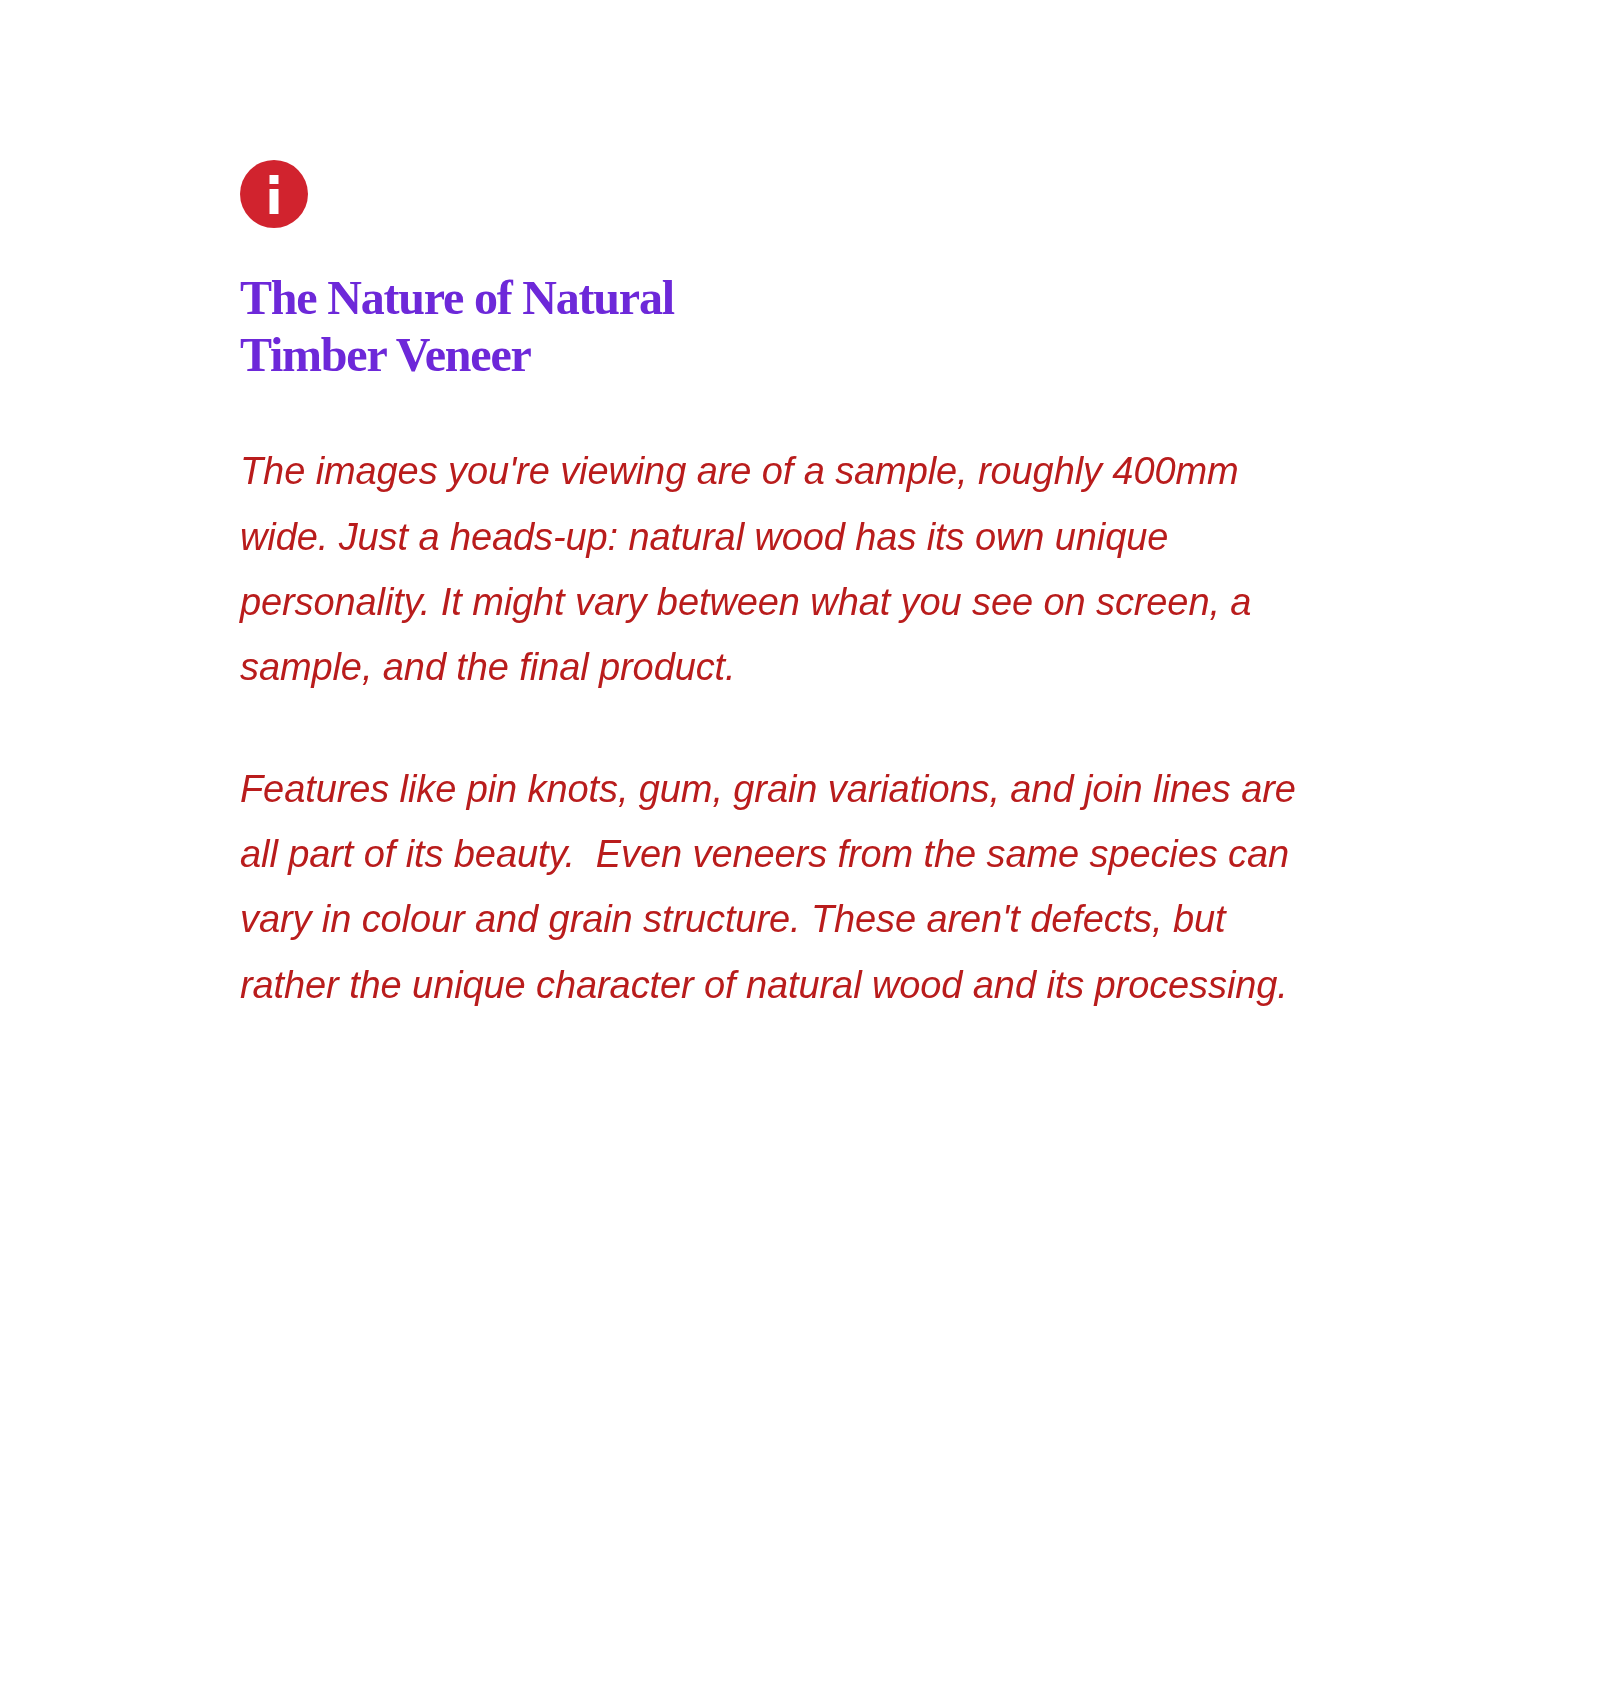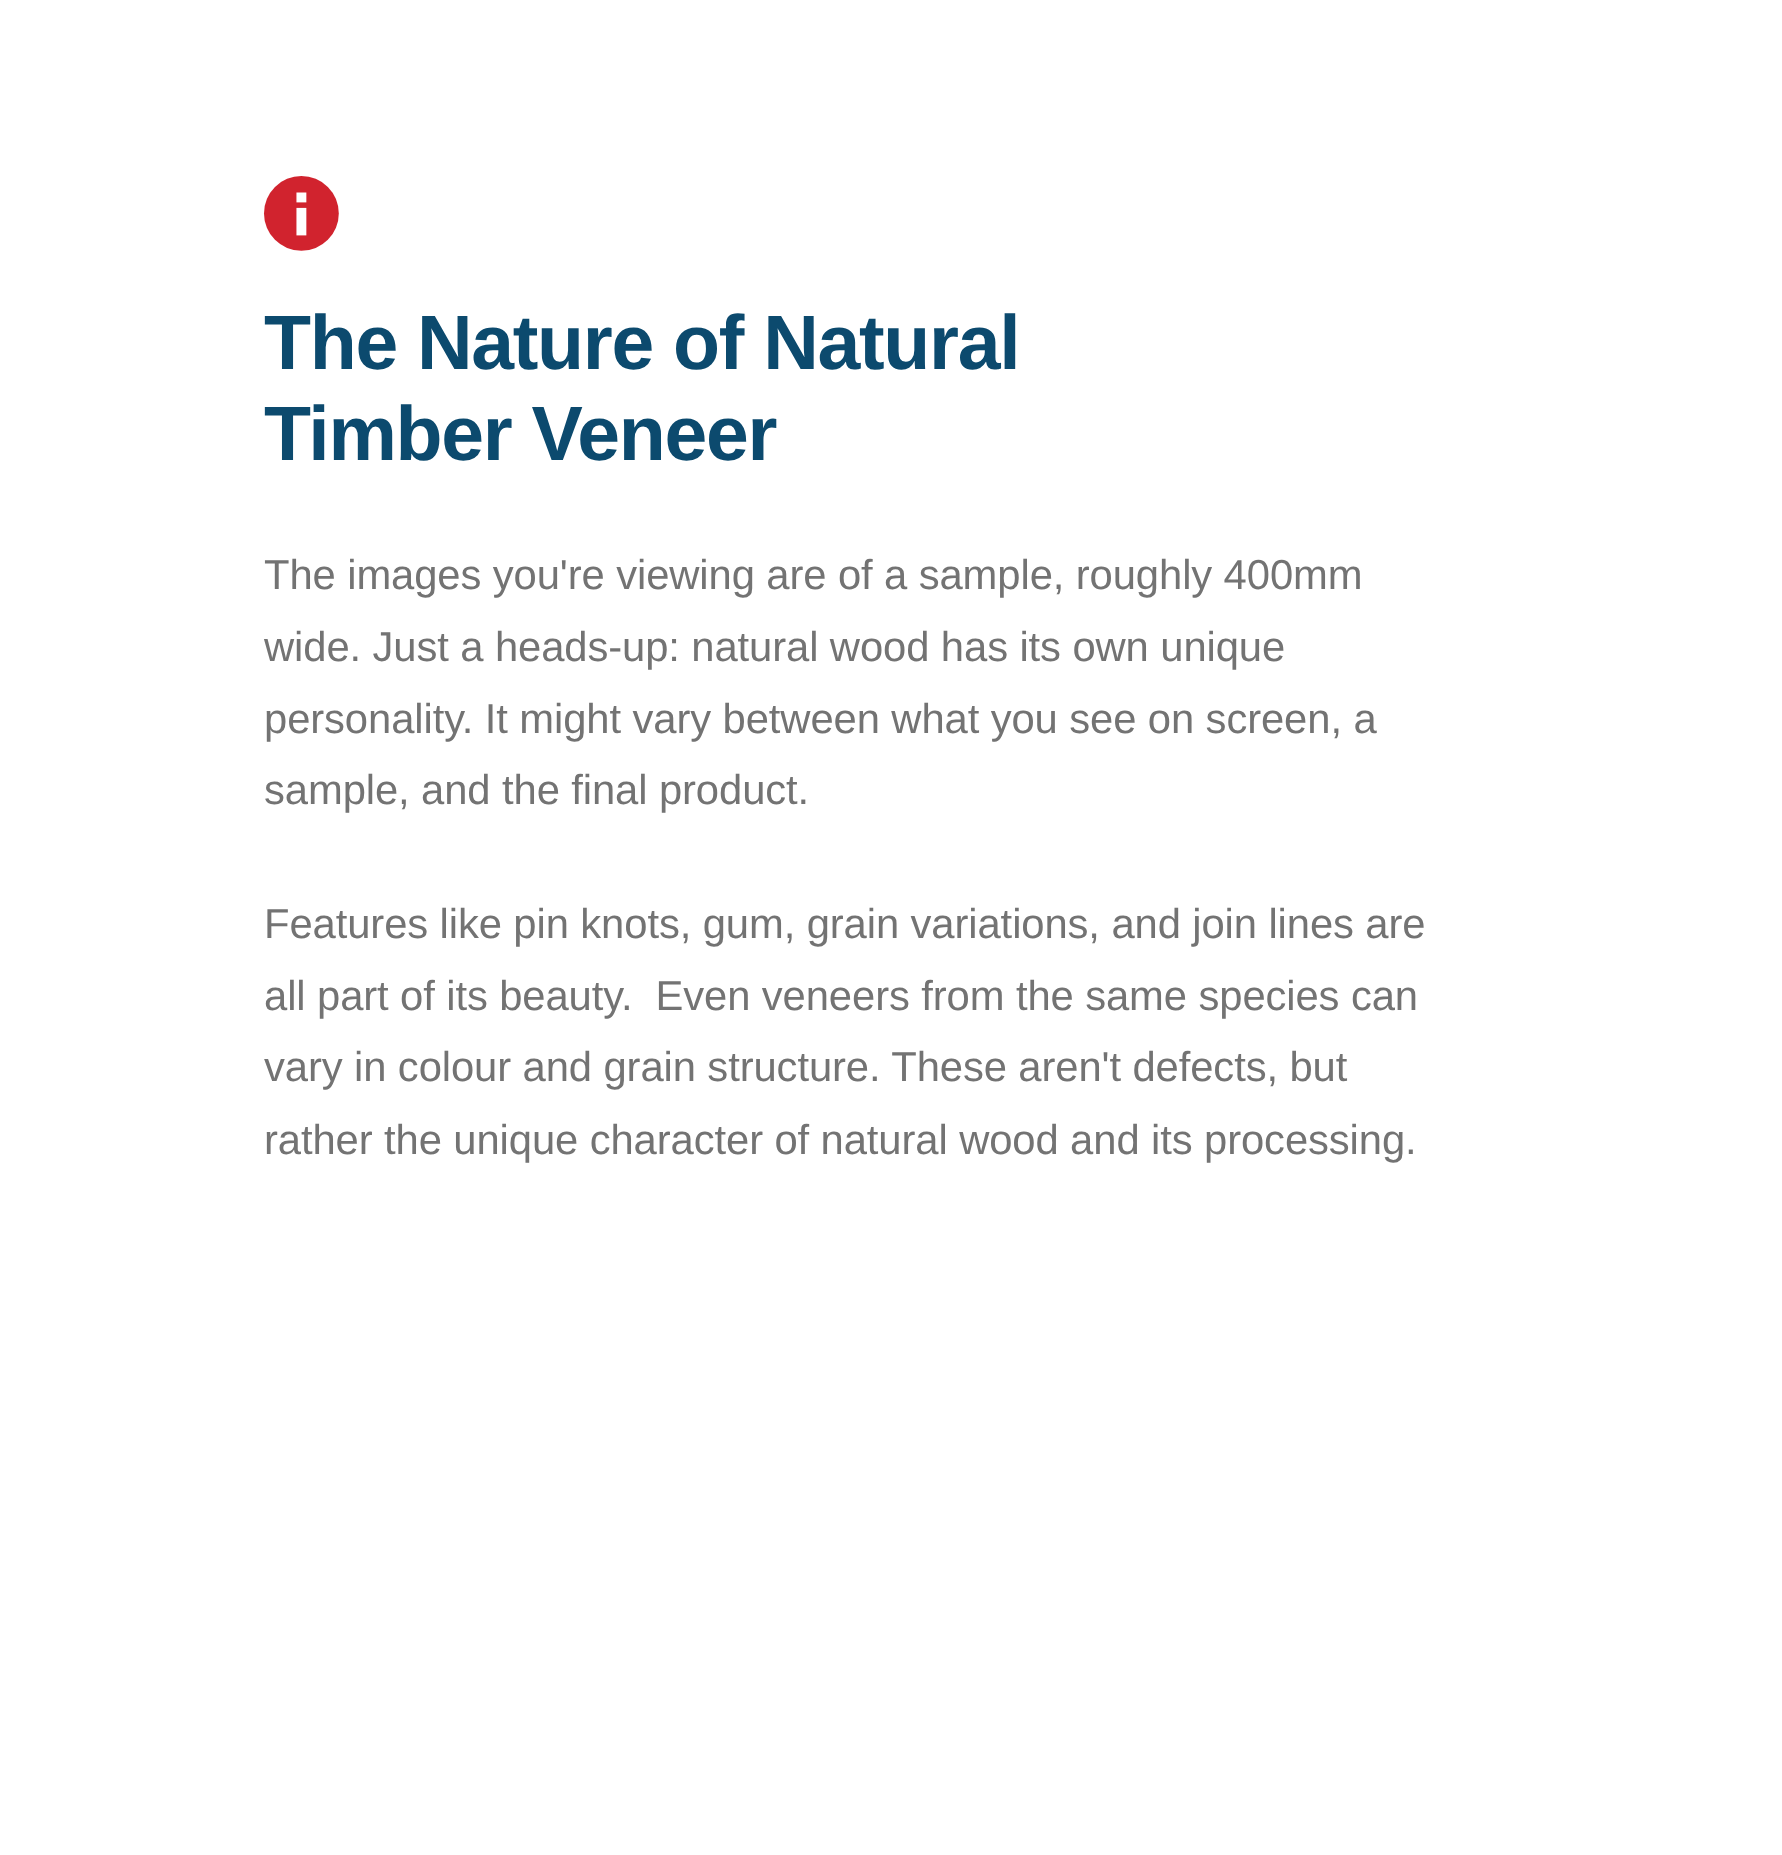--- a/index.html
+++ b/index.html
@@ -46,39 +46,40 @@
     top: 29px;
     transform: translateX(-50%);
     width: 9px;
     height: 25px;
     background: #ffffff;
   }
 
   
   .card-title {
     margin: 42px 0 0 0;
-    color: #0c4a6e;
-    font-family: Liberation Sans, sans-serif;
-    font-size: 70px;
+    color: #6d28d9;
+    font-family: Liberation Serif, serif;
+    font-size: 48px;
     line-height: 1.18;
     font-weight: bold;
     letter-spacing: -1.2px;
     max-width: 760px;
     white-space: pre-line;
   }
 
   
   .card-body {
     margin-top: 56px;
-    color: #737373;
+    color: #b91c1c;
     font-size: 38px;
     line-height: 1.72;
     font-weight: normal;
     letter-spacing: -0.1px;
     max-width: 1060px;
+    font-style: italic;
   }
   .card-body p {
     margin: 0 0 56px 0;
     white-space: pre-wrap;
   }
   .card-body p:last-child {
     margin-bottom: 0;
   }
 </style>
 </head>

